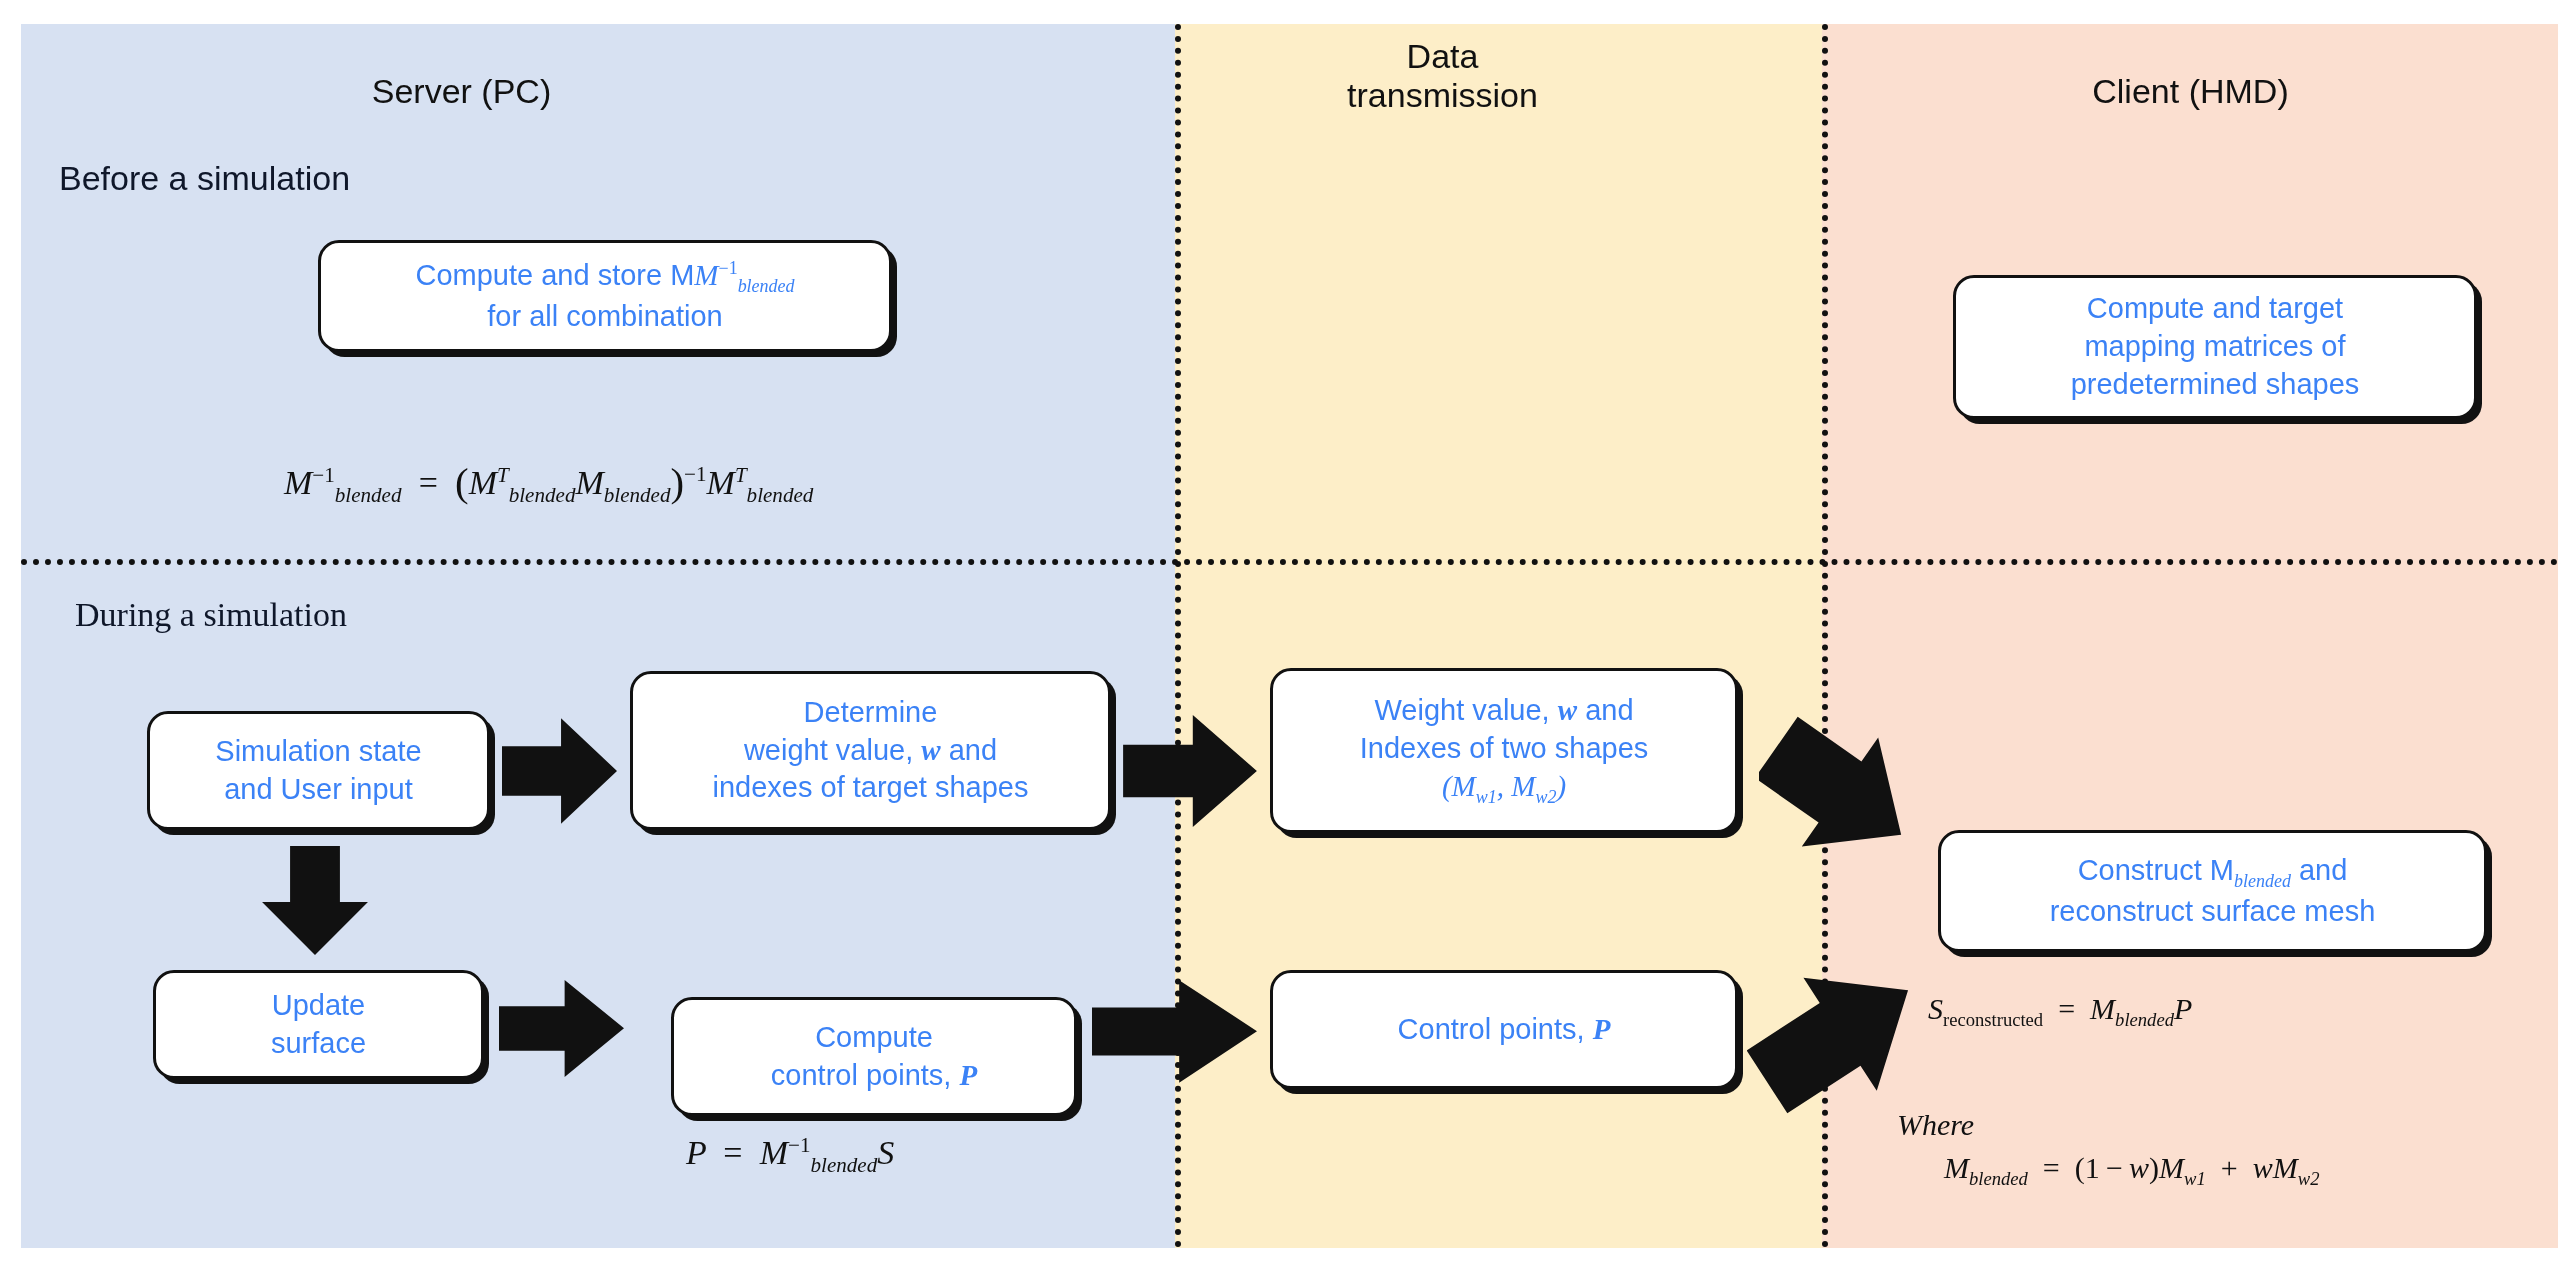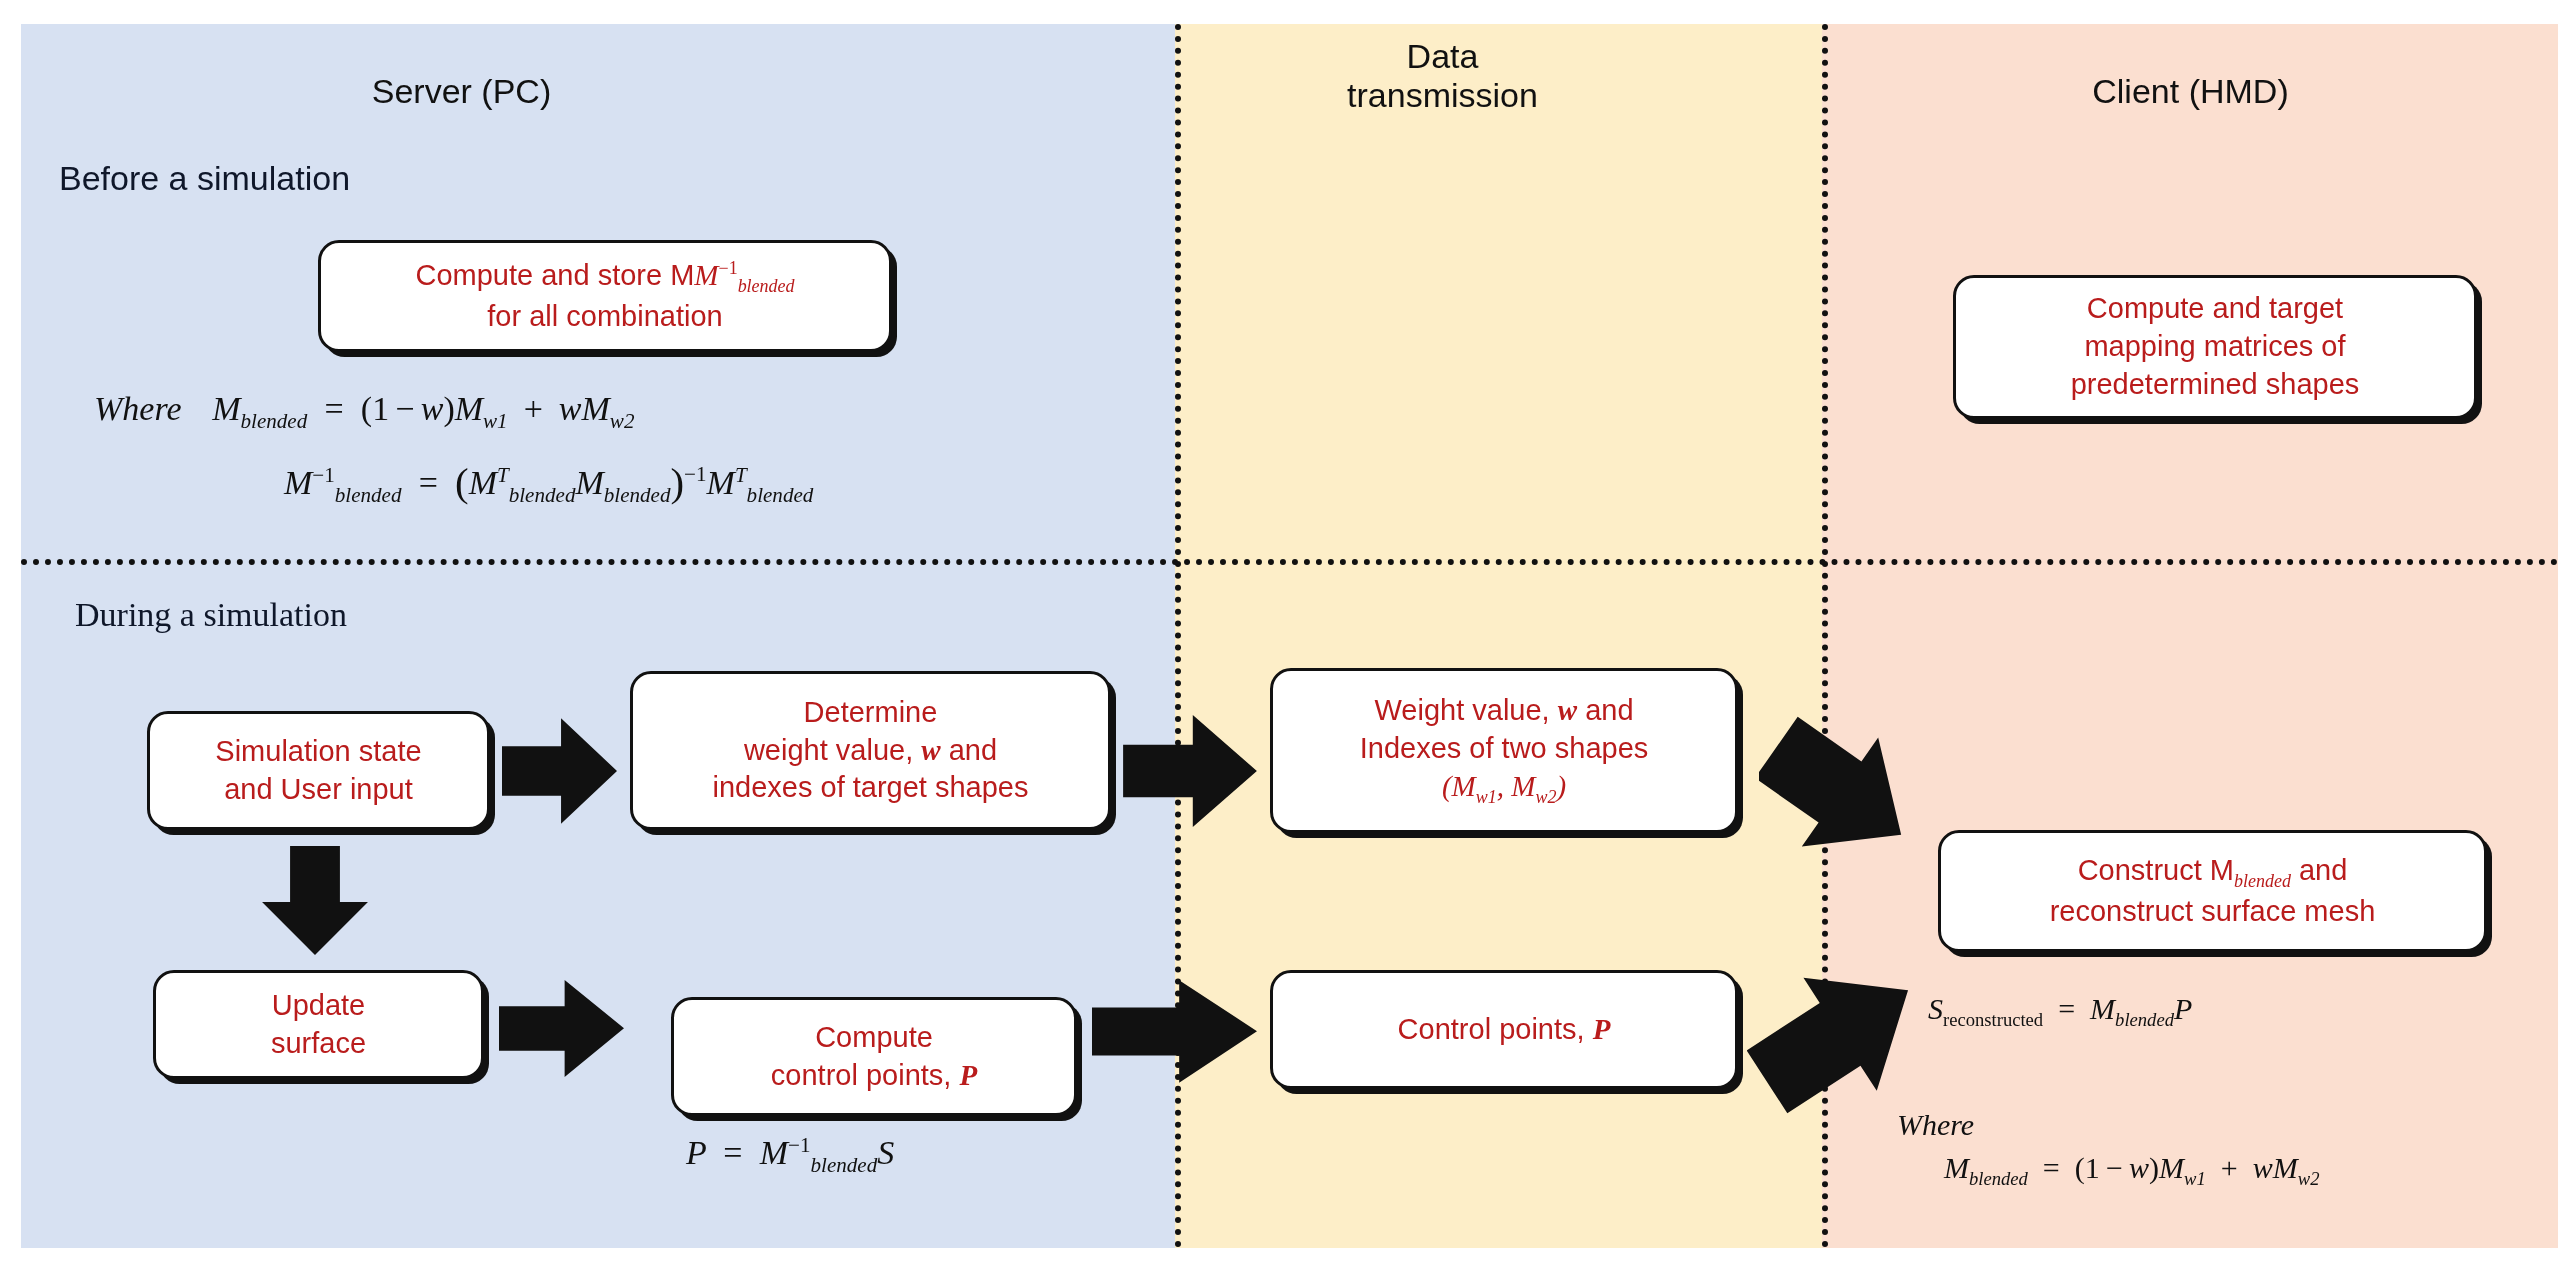--- a/index.html
+++ b/index.html
@@ -30,21 +30,21 @@
   
   .section-label{position:absolute;font-size:34px;color:#0f172a;white-space:nowrap;}
   #label-before{left:59px;top:159px;}
   #label-during{left:75px;top:596px;font-family:Liberation Serif, serif;}
 
   
   .box{position:absolute;box-sizing:border-box;background:#ffffff;
        border:3.1px solid #111;border-radius:21px;
        box-shadow:5.6px 5.6px 0 -0.6px #111;
        display:flex;align-items:center;justify-content:center;
-       text-align:center;font-size:29px;color:#b91c1c;line-height:1.30;padding:5px 11.2px;}
+       text-align:center;font-size:29px;color:#3b82f6;line-height:1.30;padding:5px 11.2px;}
 
   #box-precompute{left:318px;top:240px;width:574px;height:112px;}
   #box-client-precompute{left:1953px;top:275px;width:524px;height:144px;}
   #box-sim-state{left:147px;top:711px;width:343px;height:119px;}
   #box-determine{left:630px;top:671px;width:481px;height:159px;}
   #box-weight-idx{left:1270px;top:668px;width:468px;height:165px;}
   #box-construct{left:1938px;top:830px;width:549px;height:122px;}
   #box-update{left:153px;top:970px;width:331px;height:109px;}
   #box-compute-cp{left:671px;top:997px;width:406px;height:119px;}
   #box-control-pts{left:1270px;top:970px;width:468px;height:119px;}
@@ -92,29 +92,20 @@
   <div class="section-label" id="label-before">Before a simulation</div>
   <div class="section-label" id="label-during">During a simulation</div>
 
   <div class="box" id="box-precompute">
     <div>
       <span>Compute and store M</span><span class="mi" style="font-family:'Liberation Serif',serif;">M<sup class="up">−1</sup><sub>blended</sub></span><br>
       <span>for all combination</span>
     </div>
   </div>
 
-  <div class="math" id="math-where-1">
-    <span>Where</span>
-    <span style="display:inline-block;width:13.7px"></span>
-    <span>M<sub>blended</sub></span>
-    <span class="up" style="padding:0 8.7px">=</span>
-    <span class="up">(</span><span class="up">1</span><span class="up" style="padding:0 6.2px">−</span><span>w</span><span class="up">)</span><span>M<sub>w1</sub></span>
-    <span class="up" style="padding:0 7.5px">+</span>
-    <span>w</span><span>M<sub>w2</sub></span>
-  </div>
 
   <div class="math" id="math-where-2">
     <span>M<sup class="up">−1</sup><sub>blended</sub></span>
     <span class="up" style="padding:0 8.7px">=</span>
     <span class="up" style="font-size:120%;vertical-align:-2.5px">(</span><span>M<sup>T</sup><sub>blended</sub></span><span>M<sub>blended</sub></span><span class="up" style="font-size:120%;vertical-align:-2.5px">)</span><sup class="up">−1</sup><span>M<sup>T</sup><sub>blended</sub></span>
   </div>
 
   <div class="box" id="box-client-precompute">
     <div>
       <span>Compute and target</span><br>

